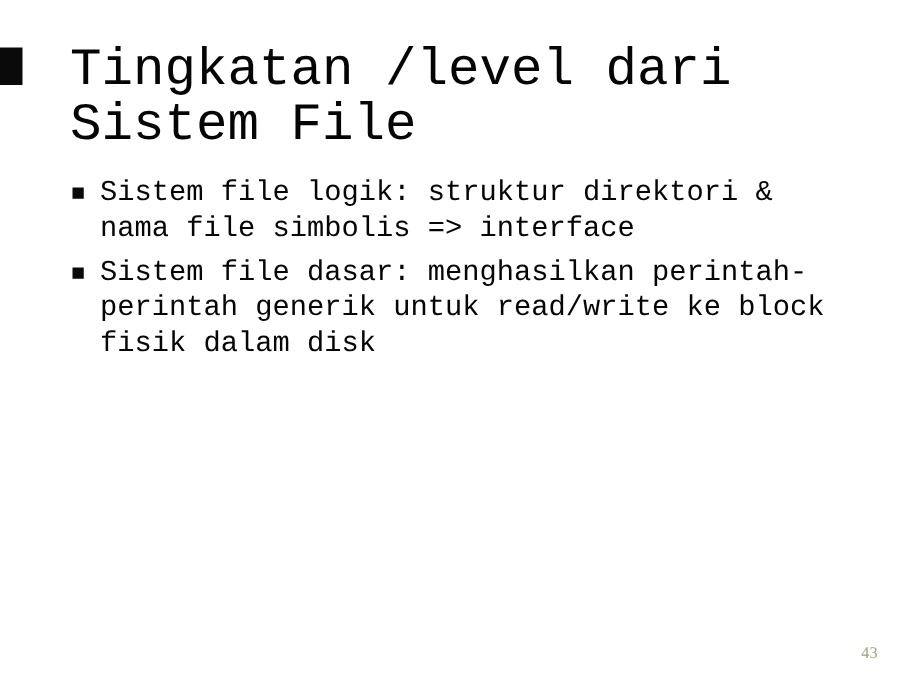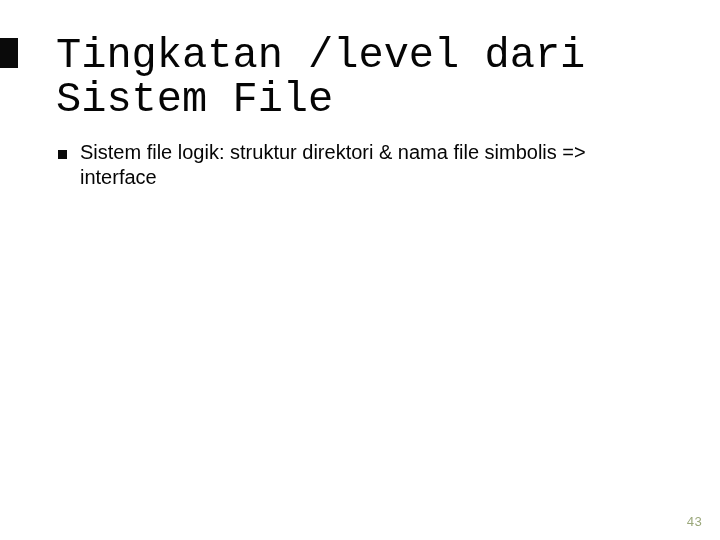--- a/index.html
+++ b/index.html
@@ -46,52 +46,53 @@
     width: 610px;
   }
   ul.bullets {
     list-style: none;
     margin: 0;
     padding: 0;
   }
   ul.bullets > li {
     position: relative;
     padding-left: 24px;
-    font-size: 20px;
+    font-size: 23px;
     line-height: 1.25;
     color: #050505;
     margin-bottom: 6px;
-    font-family: Liberation Sans, sans-serif;
+    font-family: Liberation Mono, monospace;
   }
   ul.bullets > li::before {
     content: "";
     position: absolute;
     left: 2px;
     top: 10px;
     width: 9px;
     height: 9px;
     background: #0a0a0a;
   }
   .pagenum {
     position: absolute;
     right: 18px;
     bottom: 10px;
     font-size: 13px;
     color: #9aa77a;
-    font-family: Liberation Mono, monospace;
+    font-family: Liberation Serif, serif;
   }
 </style>
 </head>
 <body>
 
 <div class="slide">
   <div class="accent-bar"></div>
 
   <div class="title">Tingkatan /level dari Sistem File</div>
 
   <div class="content">
     <ul class="bullets">
       <li>Sistem file logik: struktur direktori &amp; nama file simbolis =&gt; interface</li>
+      <li>Sistem file dasar: menghasilkan perintah-perintah generik untuk read/write ke block fisik dalam disk</li>
     </ul>
   </div>
 
   <div class="pagenum">43</div>
 </div>
 
 </body></html>

